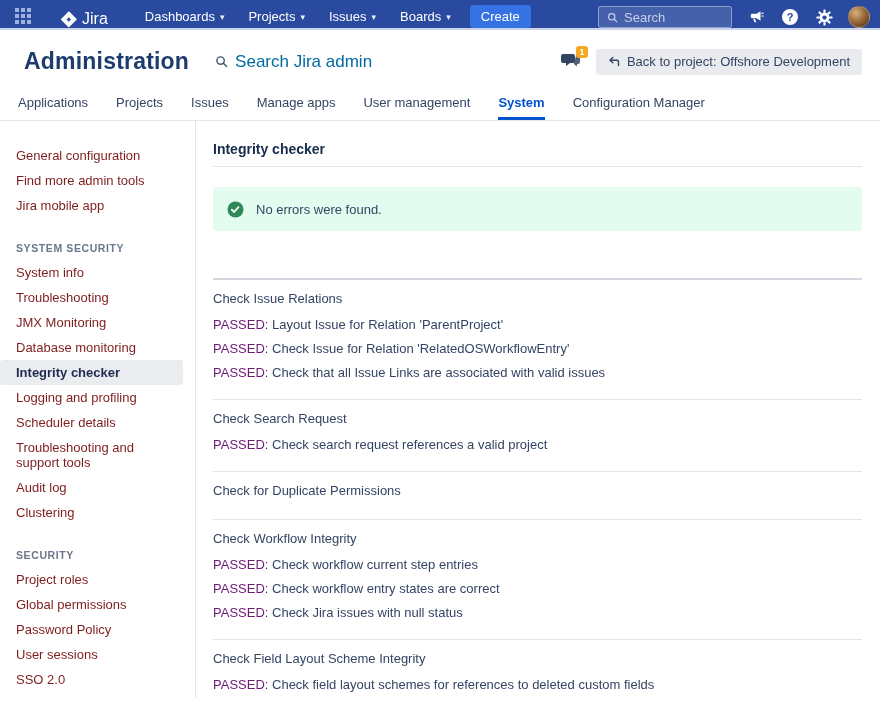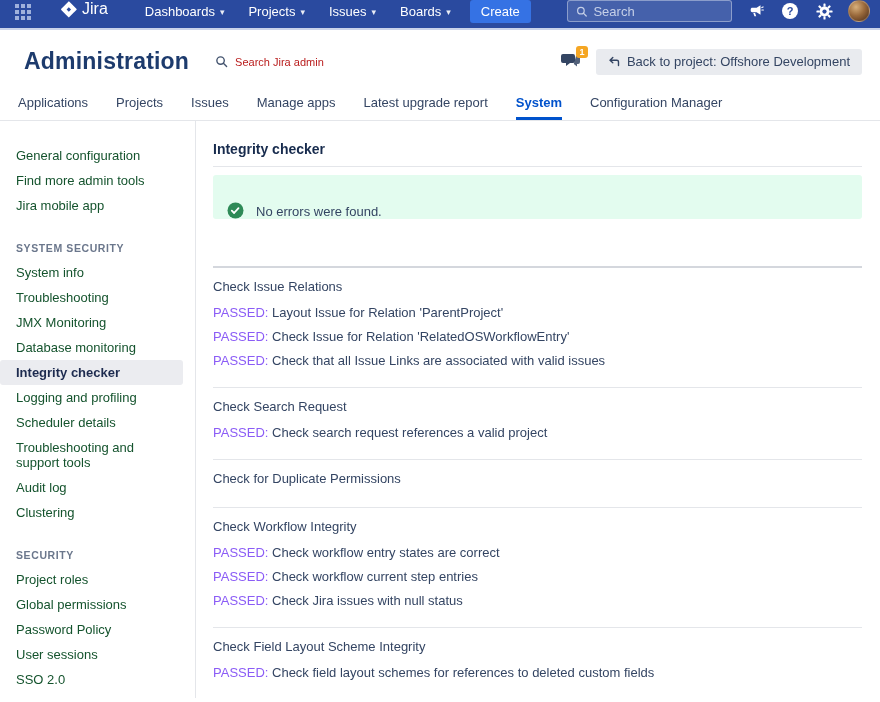--- a/index.html
+++ b/index.html
@@ -1,71 +1,71 @@
 <!DOCTYPE html>
 <html><head>
 <meta charset="utf-8">
 <style>
   * { margin:0; padding:0; box-sizing:border-box; }
   html,body { width:880px; height:702px; overflow:hidden; background:#fff;
     font-family:"Liberation Sans", sans-serif; color:#344563; }
 
   
-  .topnav { height:30px; background:#2A4A9F; display:flex; align-items:flex-start;
+  .topnav { height:30px; background:#2A4A9F; display:flex; align-items:flex-end;
     padding:0 10px; gap:4px; border-bottom:2px solid #c9d3ea; }
   .topnav .appswitcher { width:26px; height:24px; display:flex; align-items:center; justify-content:center; cursor:pointer; }
   .logo { display:flex; align-items:center; gap:5px; color:#fff; font-size:16px; font-weight:400; margin:0 24px 0 20px; cursor:pointer; }
   .nav-menu { display:flex; align-items:center; gap:6px; }
   .nav-item { color:#fff; font-size:13px; padding:4px 9px; border-radius:3px; display:flex; align-items:center; gap:5px; cursor:pointer; }
   .nav-item .chev { font-size:9px; opacity:.9; }
   .create-btn { background:#3572E4; color:#fff; font-size:13px; border:none; border-radius:3px;
     padding:4px 11px; margin-left:6px; cursor:pointer; font-family:Liberation Sans, sans-serif; }
   .nav-right { margin-left:auto; display:flex; align-items:center; gap:14px; }
   .nav-search { display:flex; align-items:center; gap:6px; background:rgba(255,255,255,.13);
-    border:1px solid rgba(255,255,255,.38); border-radius:3px; height:22px; width:165px; padding:0 8px; }
+    border:1px solid rgba(255,255,255,.38); border-radius:3px; height:22px; width:134px; padding:0 8px; }
   .nav-search input { background:transparent; border:none; outline:none; color:#fff; font-size:13px; width:100%; font-family:inherit; }
   .nav-search input::placeholder { color:#c6d0e8; }
   .nav-icon { width:20px; height:20px; display:flex; align-items:center; justify-content:center; cursor:pointer; }
   .avatar { width:22px; height:22px; border-radius:50%; cursor:pointer;
     background:radial-gradient(circle at 35% 30%, #d8b07c 0%, #9a6a3c 45%, #5d3a20 85%); border:1px solid rgba(255,255,255,.25); }
 
   
   .admin-header { display:flex; align-items:center; padding:18px 18px 14px 24px; }
   .admin-title { font-size:23px; font-weight:700; color:#1d3b6d; letter-spacing:.2px; }
-  .admin-search { display:flex; align-items:center; gap:7px; margin-left:26px; color:#b91c1c; font-size:11px; cursor:pointer; }
+  .admin-search { display:flex; align-items:center; gap:7px; margin-left:26px; color:#0369a1; font-size:17px; cursor:pointer; }
   .header-right { margin-left:auto; display:flex; align-items:center; gap:10px; }
   .notif { position:relative; width:26px; height:24px; cursor:pointer; }
   .notif-badge { position:absolute; top:-4px; right:-2px; background:#F5A623; color:#fff; font-size:9px;
     font-weight:700; border-radius:3px; padding:1px 3.5px; line-height:10px; }
   .back-project { display:flex; align-items:center; gap:7px; background:#e9ebef; border:none; border-radius:3px;
     height:26px; padding:0 12px; font-size:13px; color:#344563; cursor:pointer; font-family:inherit; }
 
   
   .tabbar { display:flex; gap:28px; padding:0 18px 0 18px; border-bottom:1px solid #e4e6ea; }
   .tab { font-size:13px; color:#344563; padding:6px 0 10px 0; cursor:pointer; white-space:nowrap; }
   .tab.active { color:#0052CC; font-weight:700; border-bottom:3px solid #0052CC; padding-bottom:7px; }
 
   
   .body-region { display:flex; height:calc(702px - 30px - 62px - 33px); }
   .sidebar { width:196px; border-right:1px solid #e4e6ea; padding:22px 8px 0 0; overflow:hidden; flex-shrink:0; }
-  .side-item { font-size:13px; color:#14532d; padding:5px 8px 5px 16px; line-height:15px; cursor:pointer; border-radius:3px; }
+  .side-item { font-size:13px; color:#7f1d1d; padding:5px 8px 5px 16px; line-height:15px; cursor:pointer; border-radius:3px; }
   .side-item.active { background:#ebecf0; color:#1d2b4f; font-weight:700; margin-right:4px; }
   .side-heading { font-size:10.5px; font-weight:700; color:#6B778C; letter-spacing:.6px;
     padding:24px 0 6px 16px; cursor:default; }
 
   
   .main { flex:1; padding:20px 18px 0 17px; overflow:hidden; }
   .main-title { font-size:14px; font-weight:700; color:#172B4D; padding-bottom:9px; border-bottom:1px solid #e4e6ea; }
-  .success-panel { margin-top:8px; background:#E3FCEF; border-radius:3px; height:44px;
-    display:flex; align-items:flex-end; gap:12px; padding:0 14px; font-size:13px; color:#344563; }
+  .success-panel { margin-top:20px; background:#E3FCEF; border-radius:3px; height:44px;
+    display:flex; align-items:center; gap:12px; padding:0 14px; font-size:13px; color:#344563; }
   .big-divider { border-top:2px solid #d4d7dd; margin-top:47px; }
   .check-section { padding:11px 0 10px 0; border-bottom:1px solid #e4e6ea; }
   .check-name { font-size:13px; color:#344563; margin-bottom:11px; }
   .check-line { font-size:13px; margin:9px 0; color:#344563; }
-  .check-line .status { color:#8b5cf6; }
+  .check-line .status { color:#701a75; }
 </style>
 </head>
 <body>
 
 <div class="topnav">
   <div class="appswitcher">
     <svg width="16" height="16" viewBox="0 0 16 16">
       <g fill="#9FB1DC">
         <rect x="0" y="0" width="4" height="4"></rect>
           <rect x="6" y="0" width="4" height="4"></rect>
@@ -170,21 +170,21 @@
       <span>Back to project: Offshore Development</span>
     </button>
   </div>
 </div>
 
 <div class="tabbar">
   <div class="tab">Applications</div>
   <div class="tab">Projects</div>
   <div class="tab">Issues</div>
   <div class="tab">Manage apps</div>
-  <div class="tab">Latest upgrade report</div>
+  <div class="tab">User management</div>
   <div class="tab active">System</div>
   <div class="tab">Configuration Manager</div>
 </div>
 
 <div class="body-region">
 
   <div class="sidebar">
     <div class="side-item">General configuration</div>
     <div class="side-item">Find more admin tools</div>
     <div class="side-item">Jira mobile app</div>
@@ -235,22 +235,22 @@
       <div class="check-name">Check Search Request</div>
       <p class="check-line"><span class="status">PASSED:</span> <span>Check search request references a valid project</span></p>
     </div>
 
     <div class="check-section">
       <div class="check-name">Check for Duplicate Permissions</div>
     </div>
 
     <div class="check-section">
       <div class="check-name">Check Workflow Integrity</div>
+      <p class="check-line"><span class="status">PASSED:</span> <span>Check workflow current step entries</span></p>
       <p class="check-line"><span class="status">PASSED:</span> <span>Check workflow entry states are correct</span></p>
-      <p class="check-line"><span class="status">PASSED:</span> <span>Check workflow current step entries</span></p>
       <p class="check-line"><span class="status">PASSED:</span> <span>Check Jira issues with null status</span></p>
     </div>
 
     <div class="check-section">
       <div class="check-name">Check Field Layout Scheme Integrity</div>
       <p class="check-line"><span class="status">PASSED:</span> <span>Check field layout schemes for references to deleted custom fields</span></p>
     </div>
 
   </div>
 </div>

